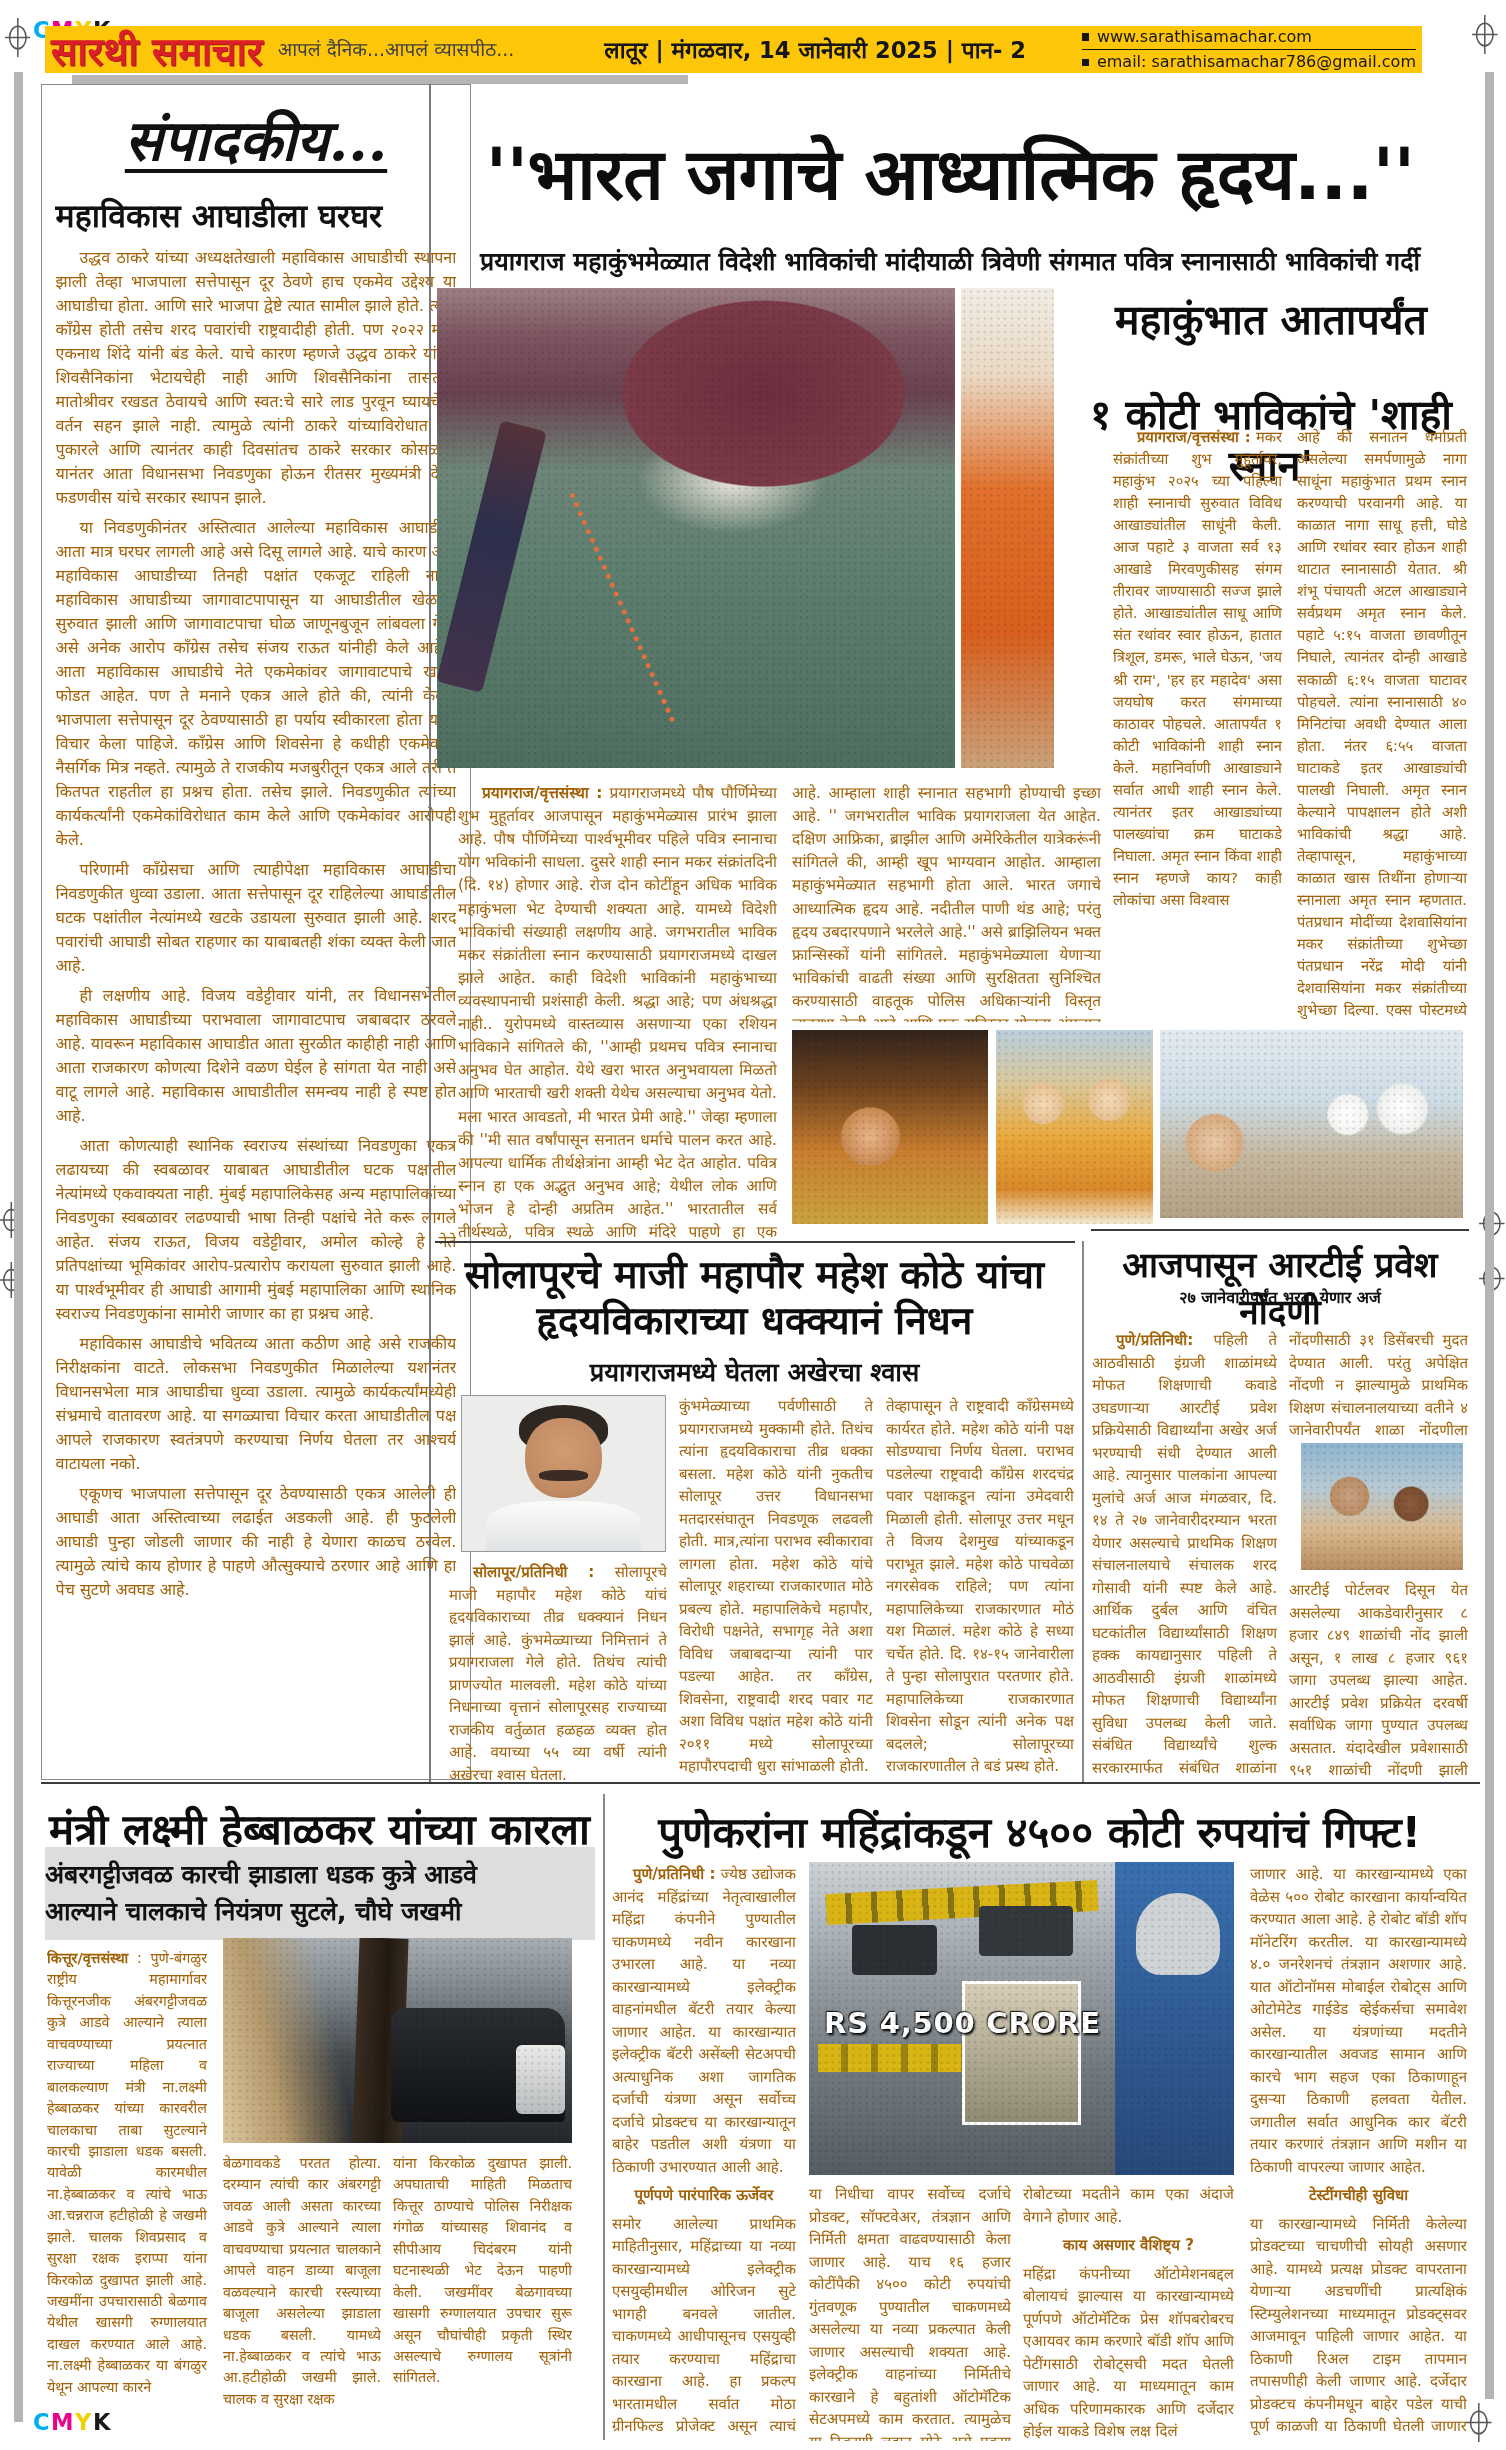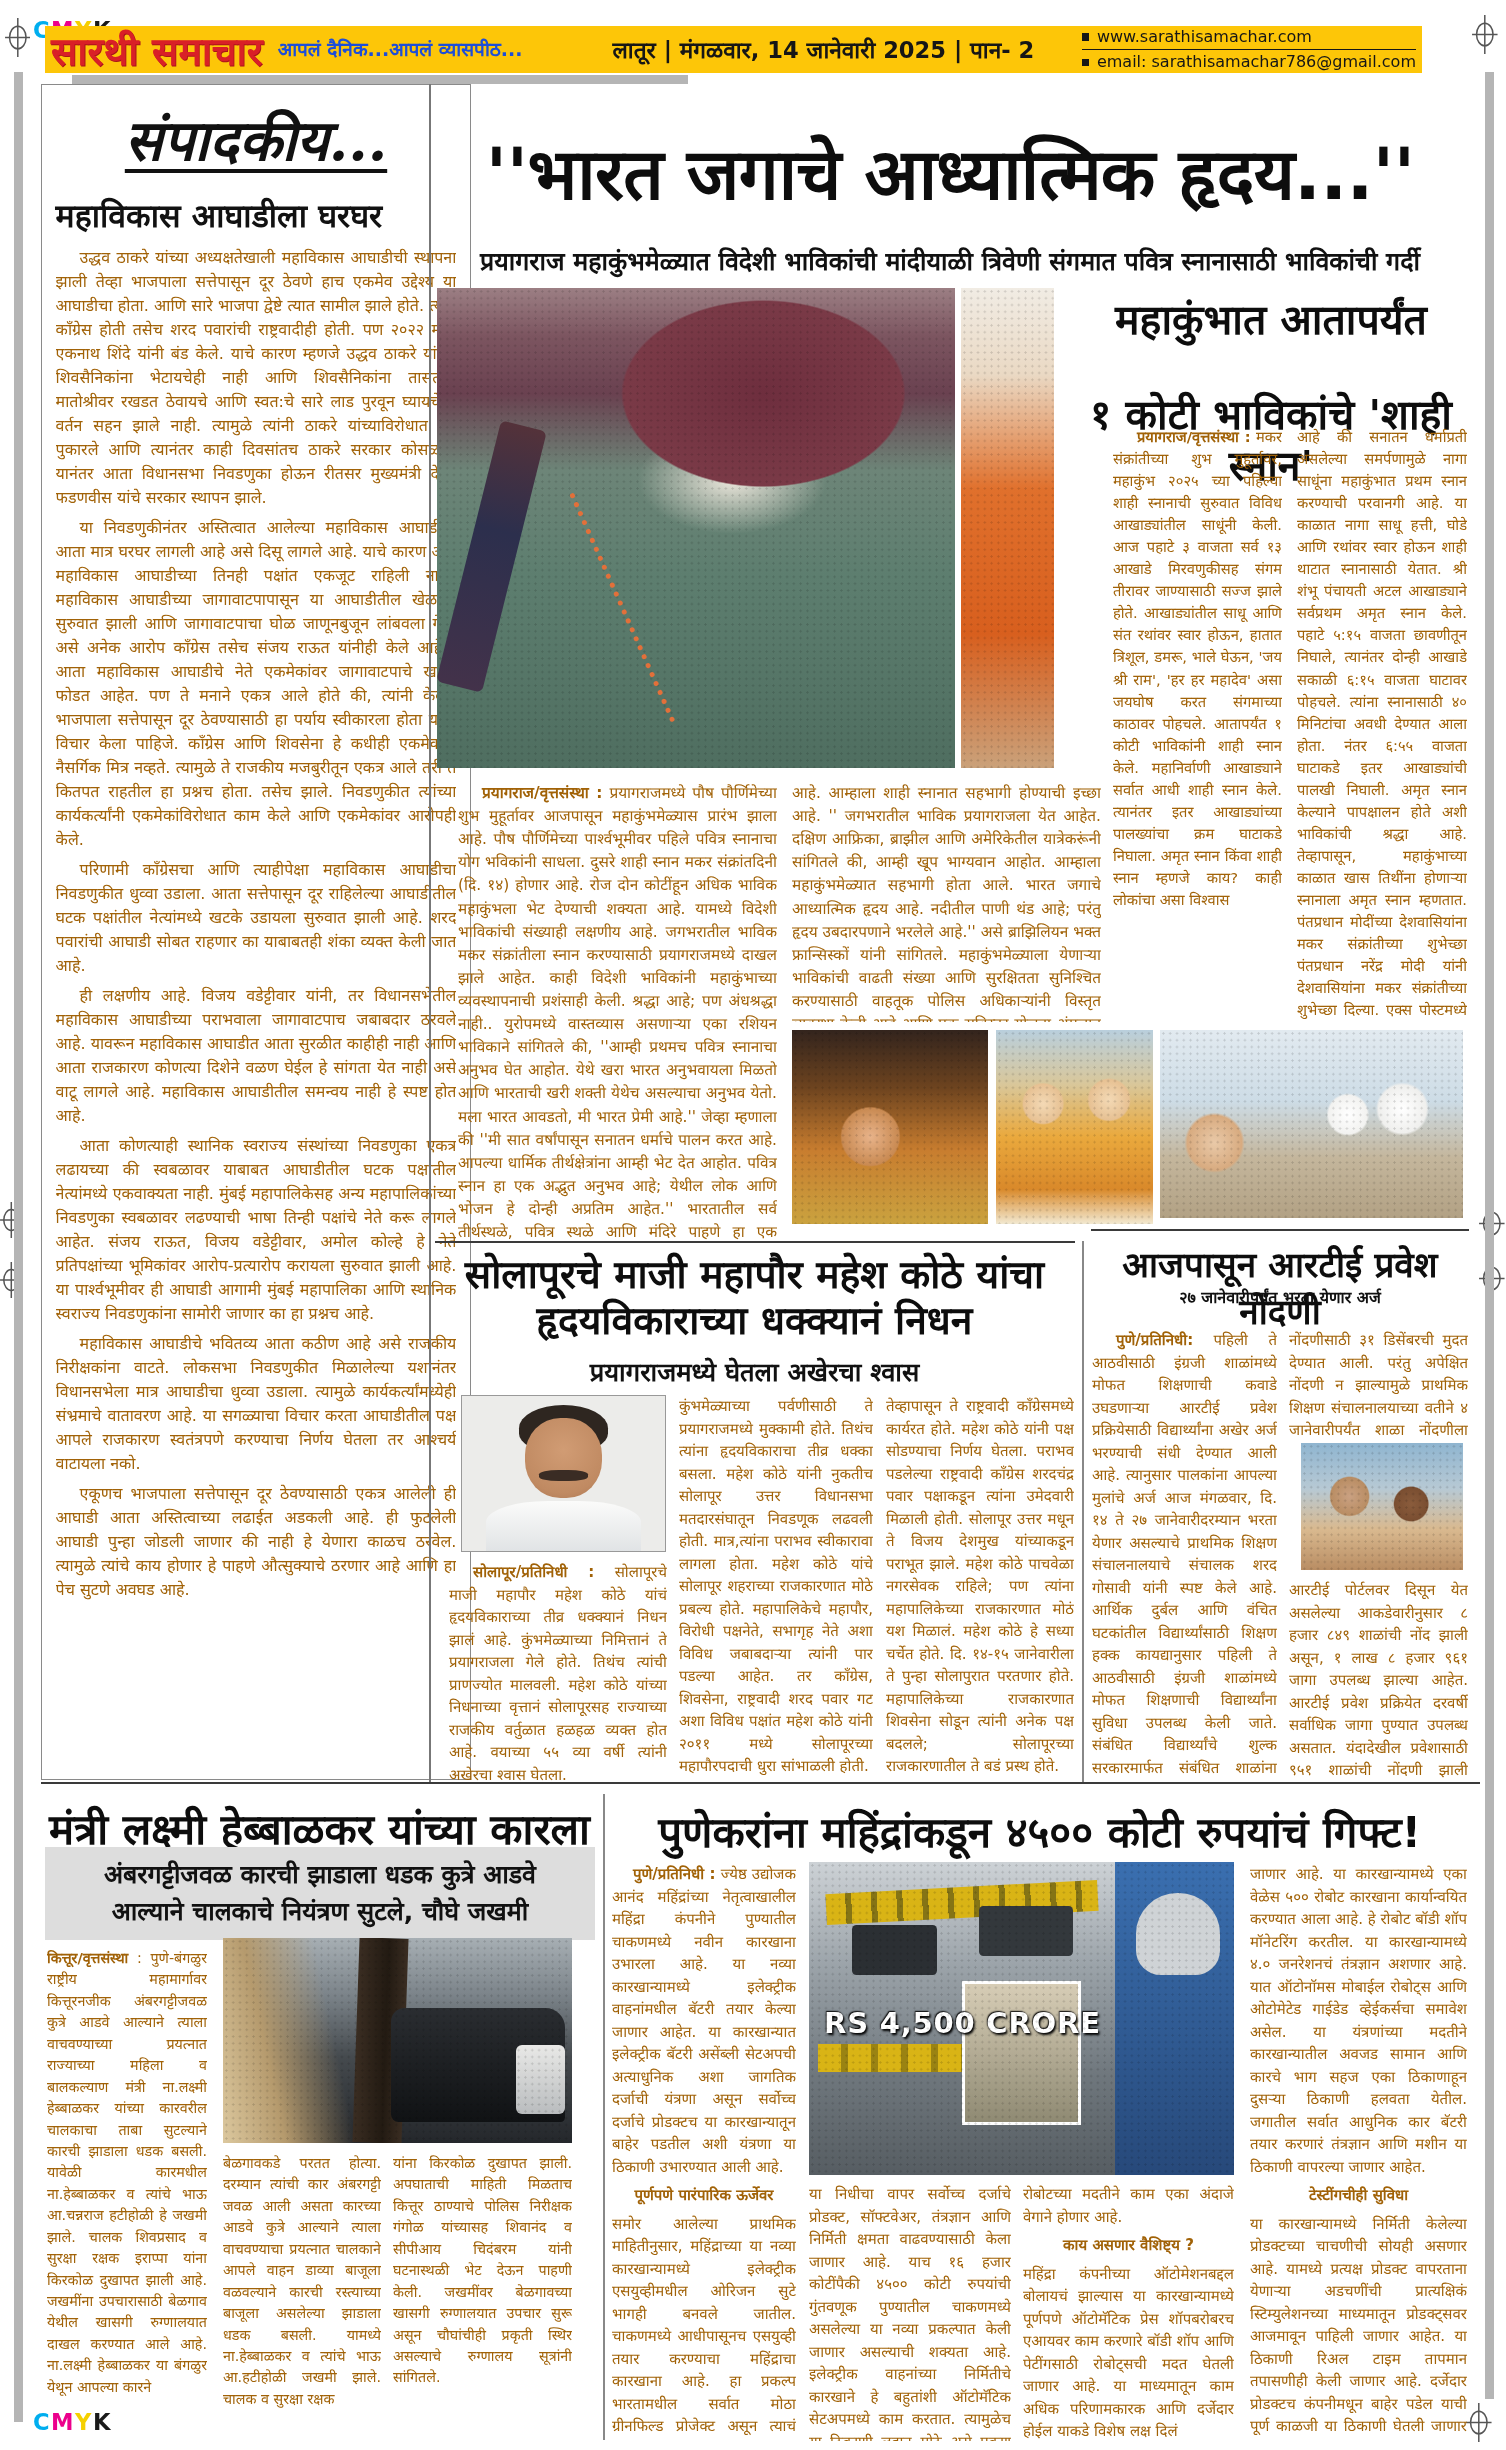--- a/index.html
+++ b/index.html
@@ -12,42 +12,42 @@
   .rule{position:absolute;background:#3a3a3a;}
   .grule{position:absolute;background:#b5b5b5;}
   .photo{position:absolute;overflow:hidden;}
   .halftone{position:absolute;inset:0;background-image:radial-gradient(#00000024 0.9px,transparent 1.3px);background-size:6.8px 6.8px;}
   .cmyk{position:absolute;font-weight:bold;font-size:22.6px;letter-spacing:1.5px;font-family:"DejaVu Sans",sans-serif;}
   .cmyk .c{color:#00aeef}.cmyk .m{color:#ec008c}.cmyk .y{color:#f5d000}.cmyk .k{color:#1a1a1a}
   .reg{position:absolute;}
   .masthead{position:absolute;left:45px;top:25.6px;width:1377px;height:47px;background:#fdc608;
             display:flex;align-items:center;padding:0 6px;box-sizing:border-box;}
   .mast-title{font-size:39px;font-weight:800;color:#d92027;text-shadow:0.8px 0.8px 0 #a81518;white-space:nowrap;}
-  .mast-tag{font-size:19px;font-weight:bold;color:#1d4ed8;margin-left:15px;white-space:nowrap;}
+  .mast-tag{font-size:19px;font-weight:normal;color:#404040;margin-left:15px;white-space:nowrap;}
   .mast-date{font-size:22.6px;font-weight:bold;color:#161616;margin-left:90px;white-space:nowrap;}
   .mast-contact{margin-left:auto;font-size:16px;color:#161616;line-height:1.35;}
   .mast-contact .row{white-space:nowrap;}
   .mast-contact .row.first{border-bottom:1.5px solid #161616;padding-bottom:1.5px;margin-bottom:1.5px;}
   .sq{display:inline-block;width:7.5px;height:7.5px;background:#161616;margin-right:7.5px;vertical-align:middle;}
   .edbox{position:absolute;left:41px;top:84px;width:430px;height:1696px;border:1.5px solid #8a8a8a;
          box-sizing:border-box;padding:10.5px 13.6px;overflow:hidden;}
   .ed-title{font-family:"DejaVu Serif","Liberation Serif",serif;font-style:italic;font-weight:bold;
             font-size:56px;text-align:center;text-decoration:underline;text-underline-offset:9px;
             text-decoration-thickness:3.8px;margin:4.5px 0 21px;}
   .ed-head{font-size:32px;font-weight:bold;margin:0 0 10.5px;line-height:1.2;}
   .ed-body{font-size:16px;}
   .main-hl{position:absolute;left:435px;top:127px;width:1030px;text-align:center;font-size:71px;
            font-weight:800;line-height:1.35;letter-spacing:-0.8px;color:#0d0d0d;}
   .deck{position:absolute;left:435px;top:243px;width:1030px;text-align:center;font-size:25px;font-weight:bold;}
   .side-hl{position:absolute;left:1070px;width:402px;text-align:center;font-weight:800;font-size:41px;line-height:1.25;color:#0d0d0d;}
   .sec-hl{font-weight:800;color:#0d0d0d;text-align:center;}
   .colhead{font-weight:bold;text-align:center;text-indent:0 !important;}
   .greybox{position:absolute;left:45px;top:1847px;width:550px;height:93px;background:#dddddd;
            display:flex;flex-direction:column;justify-content:center;}
-  .greybox div{text-align:center;font-size:25px;font-weight:bold;line-height:1.45;}
+  .greybox div{text-align:left;font-size:25px;font-weight:bold;line-height:1.45;}
   .plabel{position:absolute;left:15px;top:46%;font-size:29px;font-weight:800;color:#fff;
           text-shadow:1.5px 1.5px 2.3px #000,-0.8px -0.8px 1.5px #000;letter-spacing:0.8px;}
 </style>
 </head>
 <body>
 
 <div class="page">
 
   <div class="cmyk" style="left:33px;top:16.6px;"><span class="c">C</span><span class="m">M</span><span class="y">Y</span><span class="k">K</span></div>
   <div class="cmyk" style="left:33px;top:2409px;"><span class="c">C</span><span class="m">M</span><span class="y">Y</span><span class="k">K</span></div>

